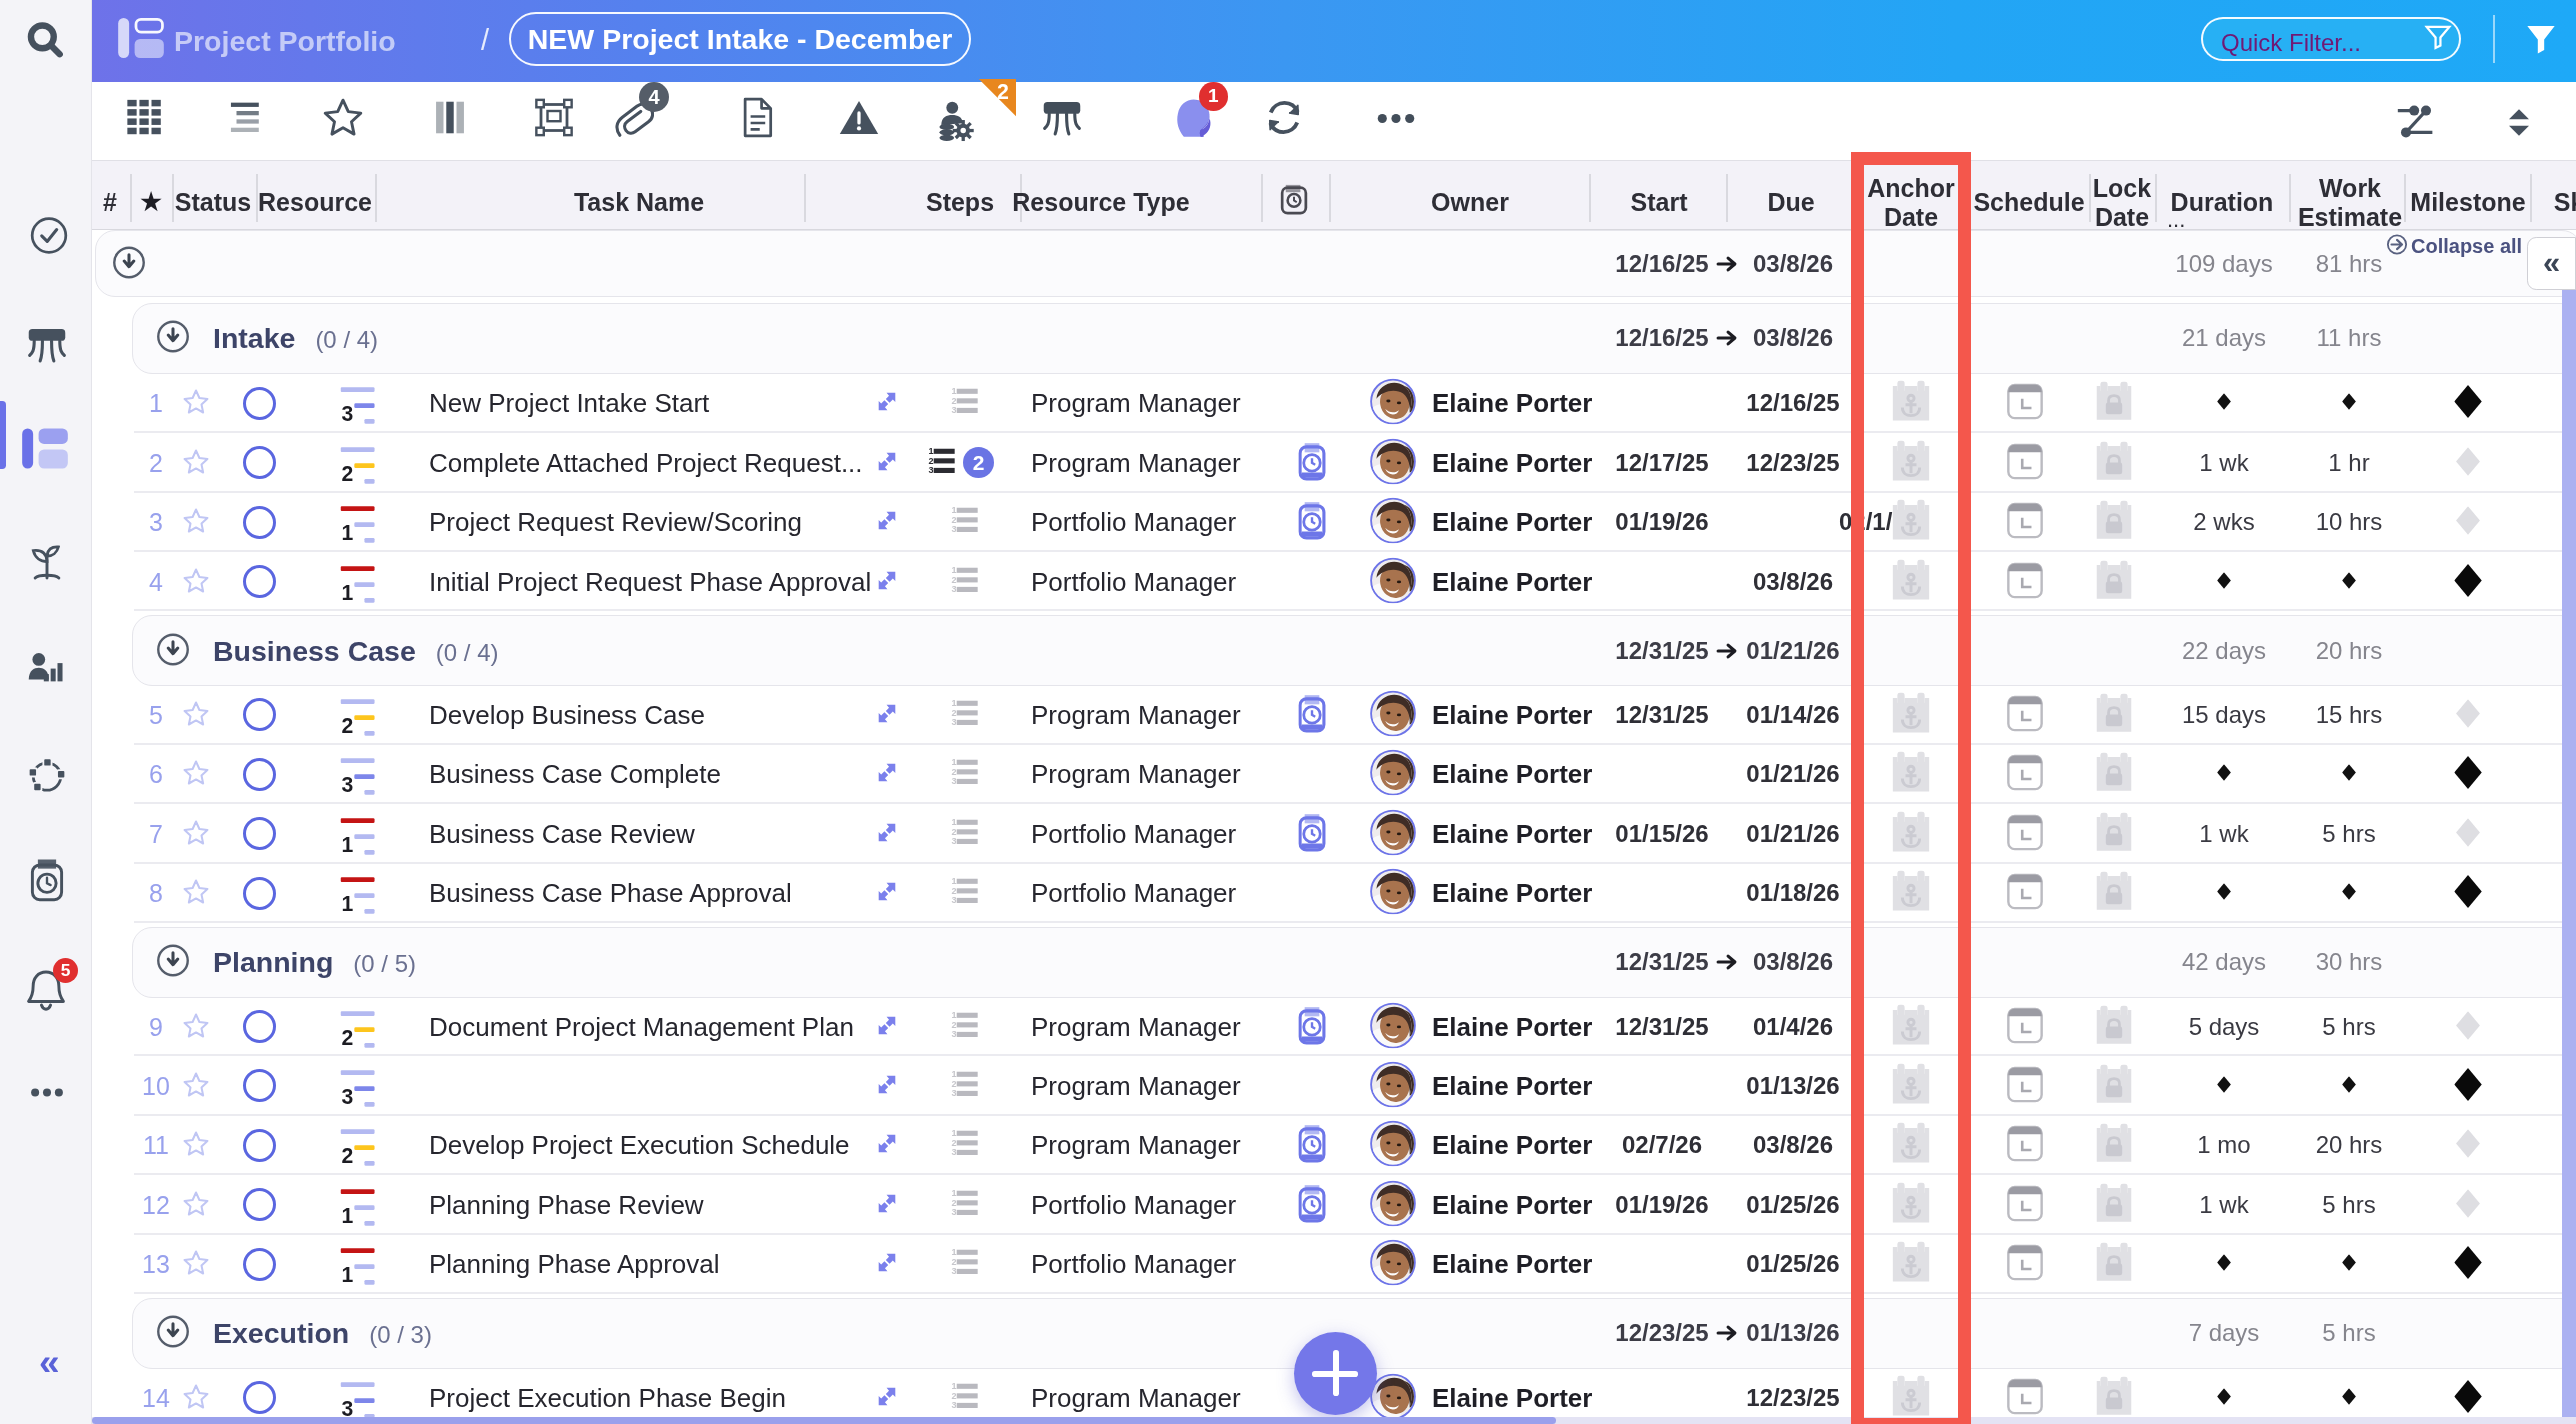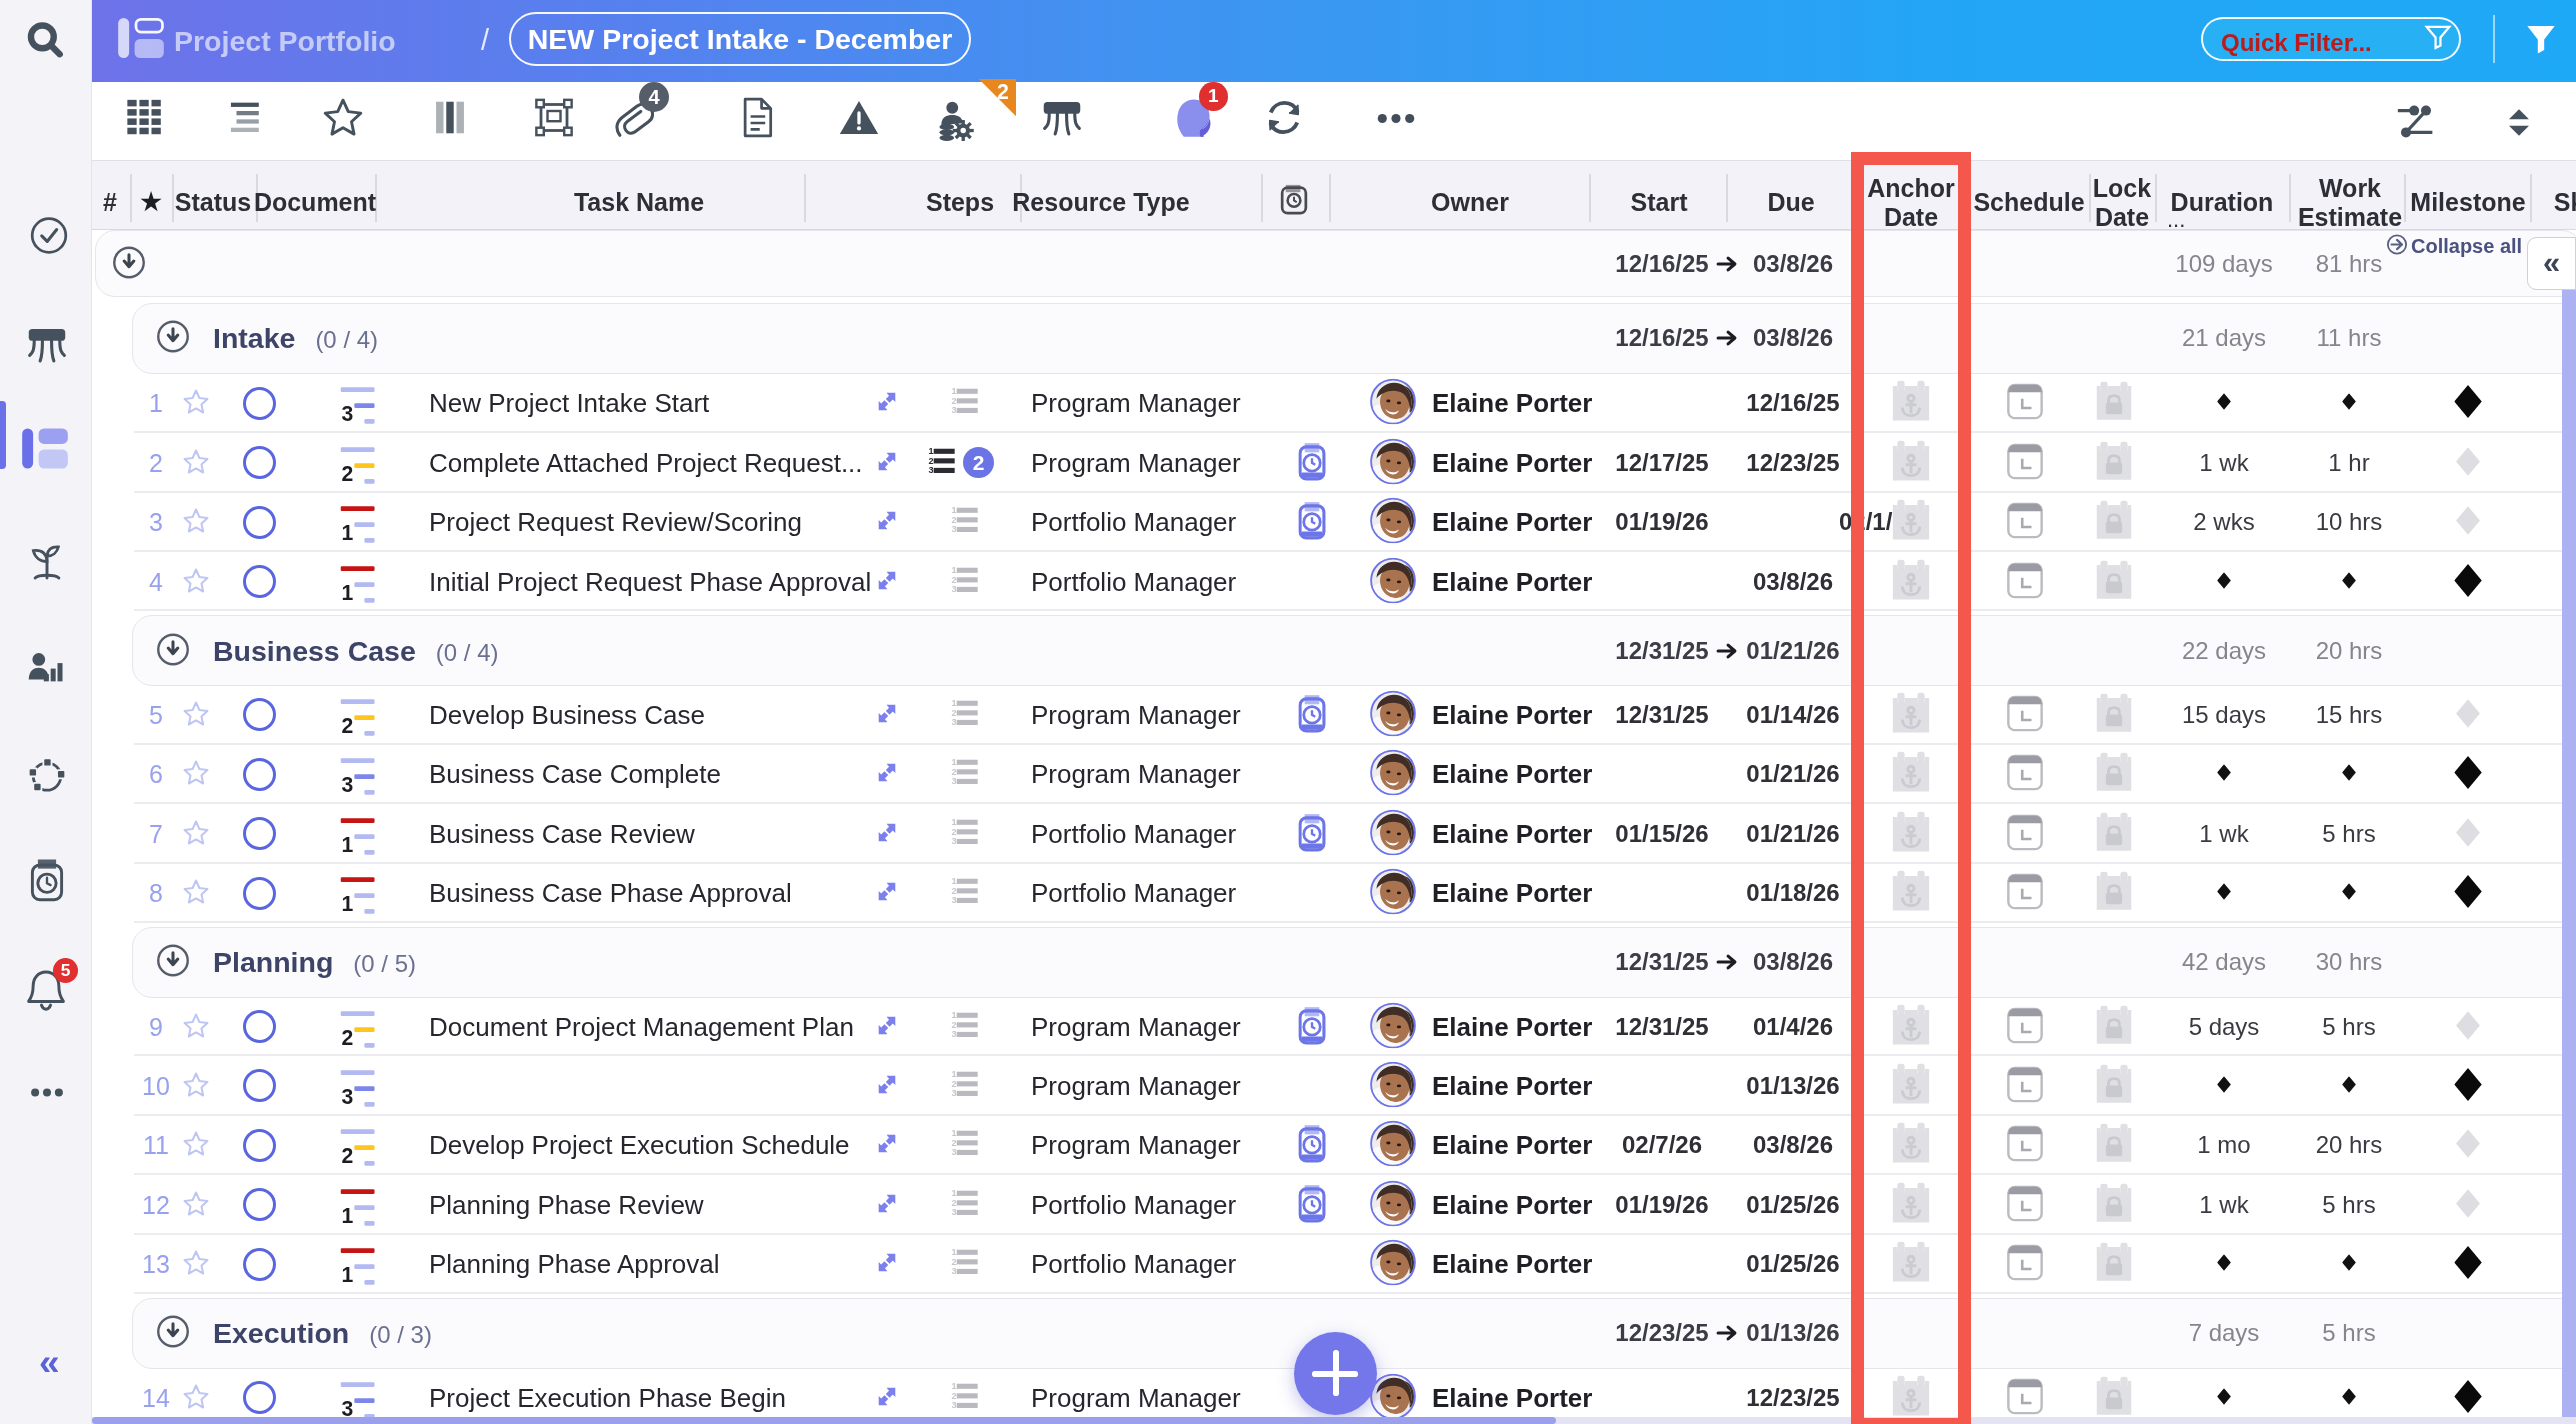--- a/index.html
+++ b/index.html
@@ -100,21 +100,21 @@
 <div id="appbar"></div>
 <div class="abs" style="left:117px;top:17.4px;z-index:3"><svg width="48" height="42" viewBox="0 0 52 46" style="">
         <rect x="1" y="1" width="12" height="44" rx="6" fill="rgba(255,255,255,0.72)"></rect>
 <rect x="20.5" y="2.5" width="29" height="14" rx="5.5" fill="none" stroke="rgba(255,255,255,0.95)" stroke-width="3"></rect>
 <rect x="19" y="24" width="32" height="21" rx="6" fill="rgba(255,255,255,0.5)"></rect>
       </svg></div>
 <div class="abs" style="left:174px;top:25px;font-size:28.5px;font-weight:700;color:rgba(255,255,255,0.62);z-index:3">Project Portfolio</div>
 <div class="abs" style="left:481px;top:24px;font-size:29px;color:rgba(255,255,255,0.85);z-index:3">/</div>
 <div class="abs" style="left:509px;top:12px;width:462px;height:54px;border:2.3px solid rgba(255,255,255,0.95);border-radius:27.5px;z-index:3;text-align:center;line-height:50px;font-size:28.5px;font-weight:700;color:#fff">NEW Project Intake - December</div>
 <div class="abs" style="left:2201px;top:17.4px;width:260px;height:44px;background:#27b0f4;border:2.3px solid rgba(255,255,255,0.95);border-radius:24px;z-index:3"></div>
-<div class="abs" style="left:2221px;top:28.5px;font-size:24px;font-weight:700;color:#b91c1c;z-index:4">Quick Filter...</div>
+<div class="abs" style="left:2221px;top:28.5px;font-size:24px;font-weight:400;color:#701a75;z-index:4">Quick Filter...</div>
 <div class="abs" style="left:2438px;top:39px;transform:translate(-50%,-50%);z-index:4"><svg width="27.5" height="27.5" viewBox="0 0 30 30" style="">
         <path d="M3 4 L31 4 L20 17 L20 27 L14 30 L14 17 Z" fill="none" stroke="#fff" stroke-width="2.8" transform="scale(0.8823529411764706,0.8823529411764706)"></path>
       </svg></div>
 <div class="abs" style="left:2493px;top:14.7px;width:2.3px;height:48px;background:rgba(255,255,255,0.55);z-index:3"></div>
 <div class="abs" style="left:2541px;top:41px;transform:translate(-50%,-50%);z-index:4"><svg width="31" height="33" viewBox="0 0 34 36" style="">
         <path d="M2 3 L32 3 L20.5 17 L20.5 28 L13.5 31.5 L13.5 17 Z" fill="#fff" transform="scale(1.0,1.0588235294117647)"></path>
       </svg></div>
 <div id="toolbar"></div>
 <div class="abs" style="left:145px;top:119px;transform:translate(-50%,-50%);z-index:3"><svg width="39" height="39" viewBox="0 0 42 42" style="">
         <rect x="2" y="2" width="10" height="7" fill="#46515e"></rect>
@@ -241,21 +241,21 @@
 <div class="hsep" style="left:1589px"></div>
 <div class="hsep" style="left:1726px"></div>
 <div class="hsep" style="left:2089px"></div>
 <div class="hsep" style="left:2155px"></div>
 <div class="hsep" style="left:2289px"></div>
 <div class="hsep" style="left:2404px"></div>
 <div class="hsep" style="left:2530px"></div>
 <div class="hlab" style="left:110px;top:188px">#</div>
 <div class="abs" style="left:151px;top:201px;transform:translate(-50%,-50%);color:#1d1d24;font-size:27.5px;z-index:2">★</div>
 <div class="hlab" style="left:213px;top:188px">Status</div>
-<div class="hlab" style="left:315px;top:188px">Document</div>
+<div class="hlab" style="left:315px;top:188px">Resource</div>
 <div class="hlab" style="left:639px;top:188px">Task Name</div>
 <div class="hlab" style="left:960px;top:188px">Steps</div>
 <div class="hlab" style="left:1101px;top:188px">Resource Type</div>
 <div class="abs" style="left:1294px;top:201px;transform:translate(-50%,-50%);z-index:3"><svg width="27.5" height="31" viewBox="0 0 30 34" style="">
         <rect x="6" y="1" width="16" height="8" fill="#4a4a52" opacity="0.55"></rect>
 <rect x="2" y="4" width="26" height="28" rx="6" fill="none" stroke="#4a4a52" stroke-width="3"></rect>
 <circle cx="15" cy="18" r="7" fill="none" stroke="#4a4a52" stroke-width="2.8"></circle>
 <path d="M15 14 L15 18 L18 20" fill="none" stroke="#4a4a52" stroke-width="2.2"></path>
       </svg></div>
 <div class="hlab" style="left:1470px;top:188px">Owner</div>

